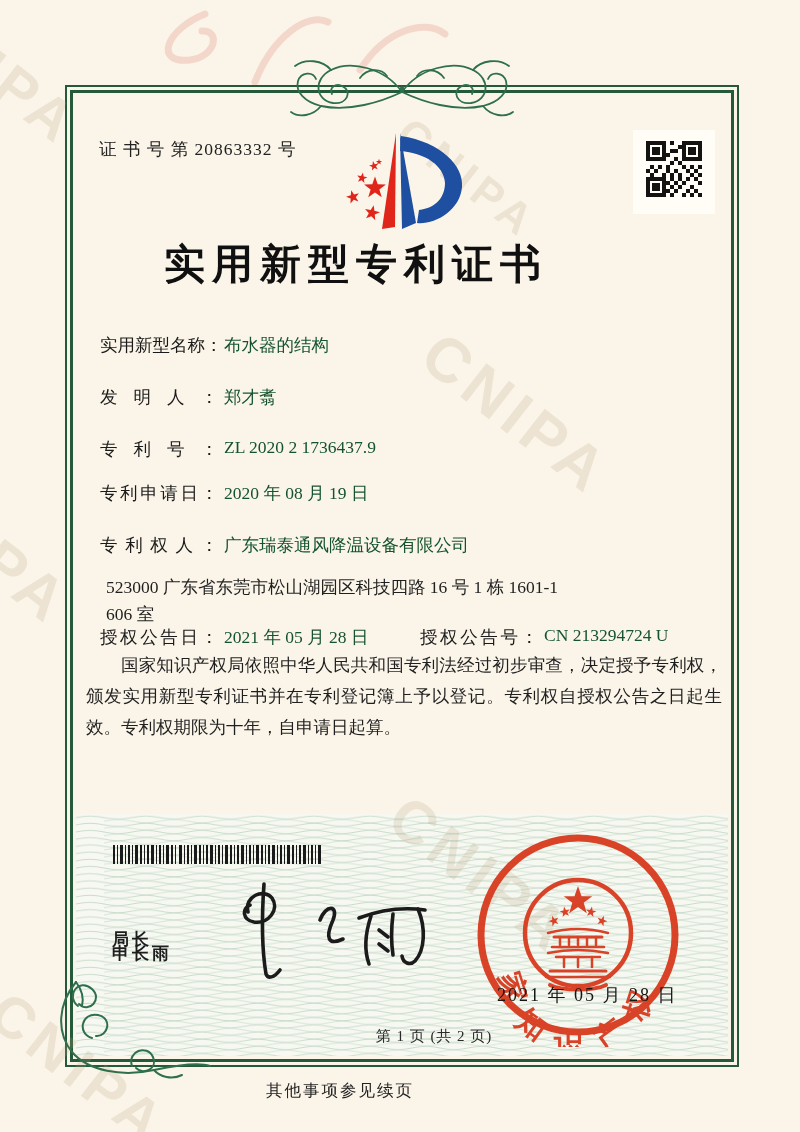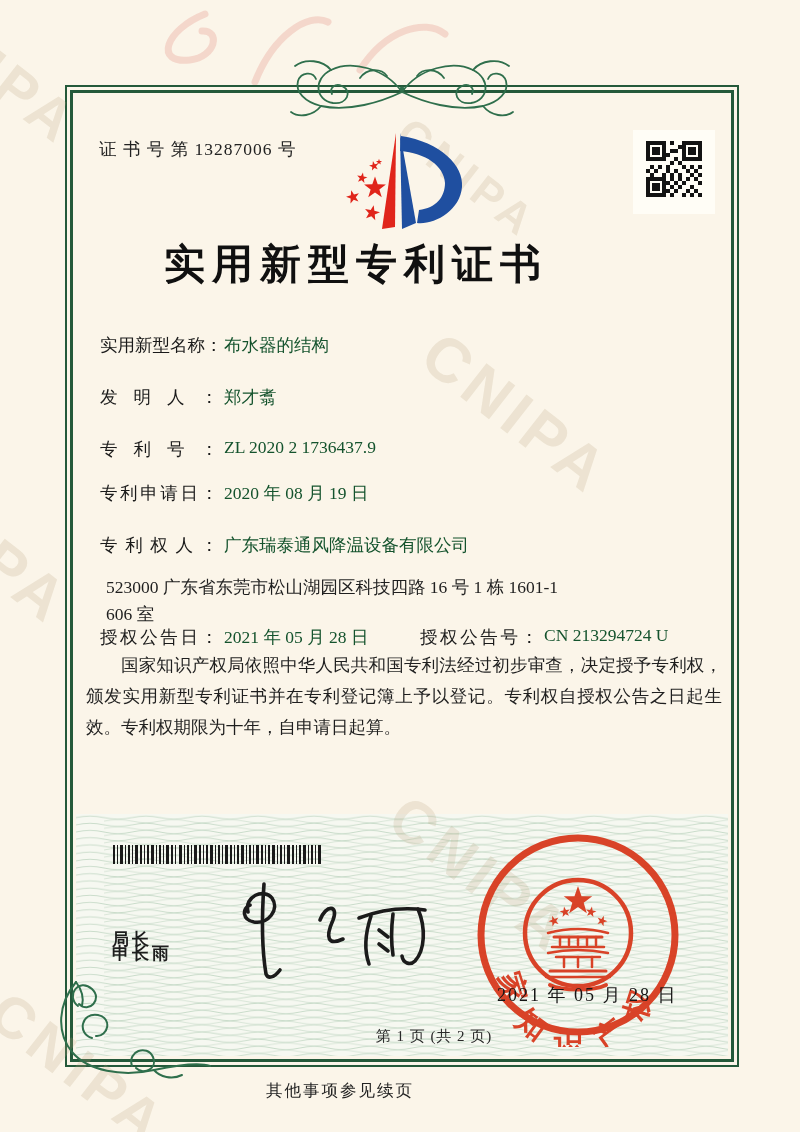--- a/index.html
+++ b/index.html
@@ -137,21 +137,21 @@
   <g fill="none" stroke="#2f6f4c" stroke-width="2" stroke-linecap="round">
     <path d="M30,4 C12,26 10,54 26,74 C42,93 76,99 108,92 C132,87 152,84 164,88"></path>
     <path d="M32,28 c-13,-10 1,-29 14,-17 c11,10 -3,25 -13,15"></path>
     <path d="M46,60 c-15,-4 -11,-26 6,-23 c15,3 10,22 -2,21"></path>
     <path d="M86,88 c-5,-15 15,-22 21,-9 c5,11 -9,19 -17,11"></path>
     <path d="M108,92 C114,99 126,102 136,97"></path>
     <path d="M30,4 C36,12 38,20 36,28"></path>
   </g>
 </svg>
 
-<div class="cert-no">证 书 号 第 13287006 号</div>
+<div class="cert-no">证 书 号 第 20863332 号</div>
 
 <svg class="logo" width="145" height="112" viewBox="0 0 145 112">
   <defs>
     <path id="star5" d="M0,-10 L2.35,-3.24 L9.51,-3.09 L3.8,1.24 L5.88,8.09 L0,4 L-5.88,8.09 L-3.8,1.24 L-9.51,-3.09 L-2.35,-3.24 Z"></path>
   </defs>
   <path d="M63,7 L49,103 L62,101 Z" fill="#e0251b"></path>
   <path d="M67,7 L69,103 L83,97 Z" fill="#1f4fa0"></path>
   <path d="M68,10 C108,16 131,40 129,61 C127,85 101,99 84,97 L86,84 C103,82 112,71 112,57 C111,40 93,27 67,25 Z" fill="#1f4fa0"></path>
   <g fill="#e0251b">
     <use href="#star5" transform="translate(46,36) scale(0.32)"></use>

